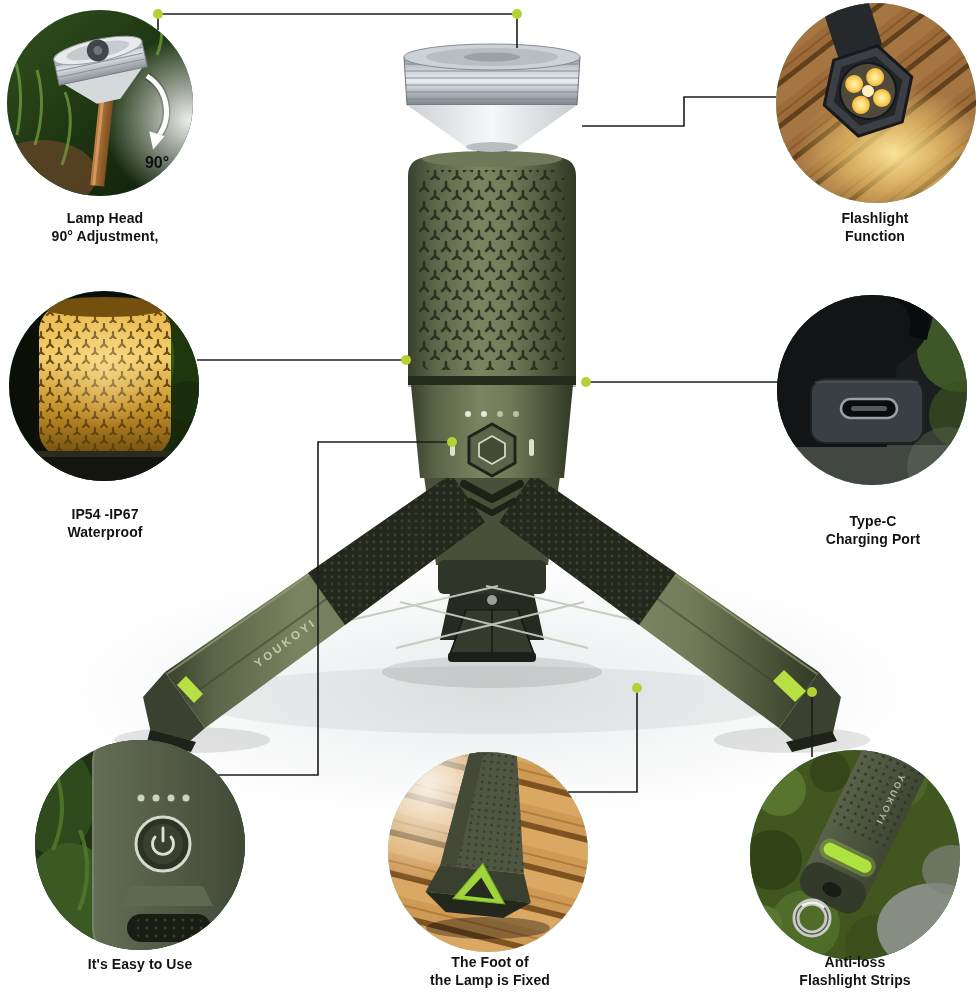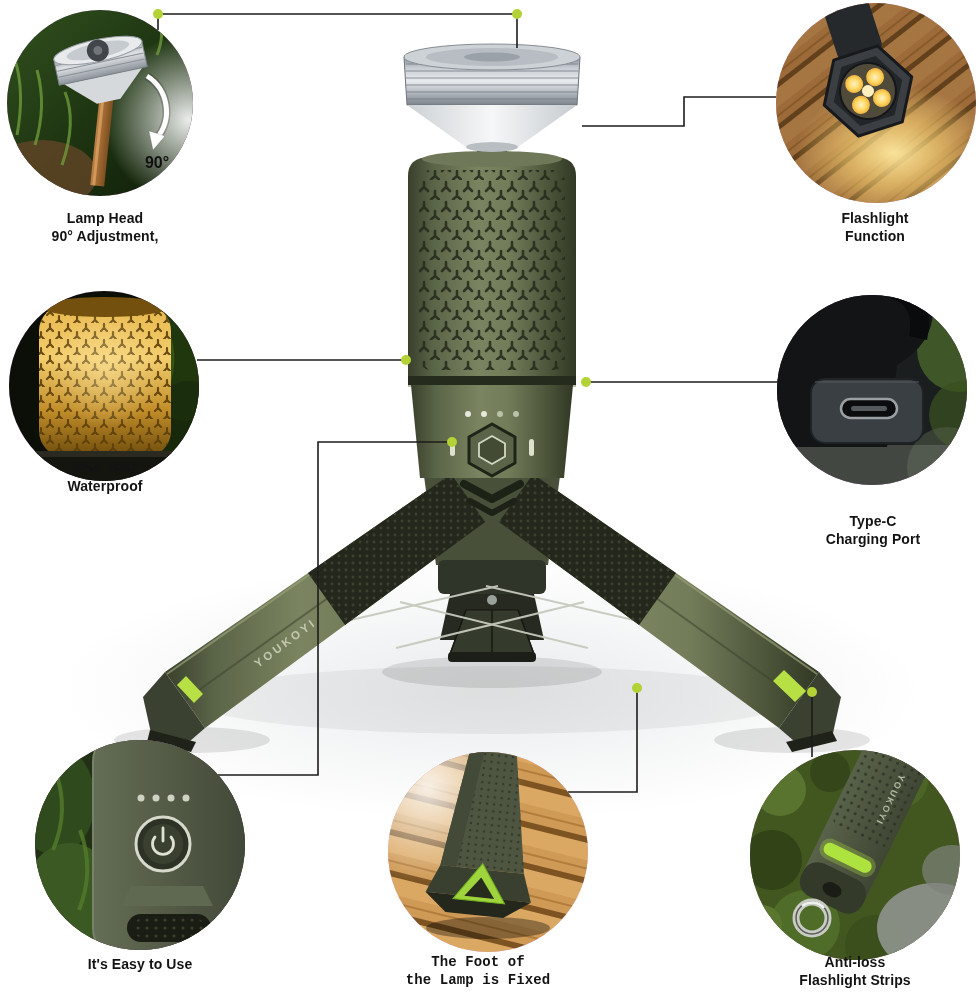--- a/index.html
+++ b/index.html
@@ -4,21 +4,21 @@
 <style>
   * { margin:0; padding:0; box-sizing:border-box; }
   html,body { width:980px; height:1000px; }
   body {
     position:relative; overflow:hidden; background:#ffffff;
     font-family:"Liberation Sans", sans-serif;
   }
   .stage { position:absolute; left:0; top:0; width:980px; height:1000px; }
   .photo-circle {
     position:absolute; border-radius:50%; overflow:hidden; z-index:2;
-    background:#f0abfc;
+    background:#5eead4;
   }
   .photo-circle svg { display:block; width:100%; height:100%; }
   .callout-label {
     position:absolute; z-index:3; text-align:center;
     font-weight:700; font-size:14px; line-height:1.26; color:#131313;
     white-space:pre-line; letter-spacing:.1px;
   }
   .main-art { z-index:1; }
 </style>
 </head>
@@ -412,21 +412,21 @@
       <circle cx="62" cy="168" r="16" fill="none" stroke="#585c55" stroke-width="1.5"></circle>
       <path d="M52,156 a16,16 0 0 1 22,2" stroke="#f0f2ee" stroke-width="2.5" fill="none"></path>
     </g>
   </svg>
 </div>
 
 <div class="callout-label" style="left:5px;  top:210px; width:200px;">Lamp Head
 90° Adjustment,</div>
 <div class="callout-label" style="left:775px; top:210px; width:200px;text-align:center;">Flashlight
 Function</div>
-<div class="callout-label" style="left:5px;  top:460px; width:200px;">IP54 -IP67
+<div class="callout-label" style="left:5px;  top:506px; width:200px;">IP54 -IP67
 Waterproof</div>
 <div class="callout-label" style="left:773px; top:496px; width:200px;margin-top:17px;">Type-C
 Charging Port</div>
 <div class="callout-label" style="left:40px; top:956px; width:200px;">It's Easy to Use</div>
-<div class="callout-label" style="left:378px; top:954px; width:200px;font-family:Liberation Mono, monospace;">The Foot of
+<div class="callout-label" style="left:390px; top:954px; width:200px;">The Foot of
 the Lamp is Fixed</div>
 <div class="callout-label" style="left:752px; top:954px; width:206px;">Anti-loss
 Flashlight Strips</div>
 
 </body></html>

